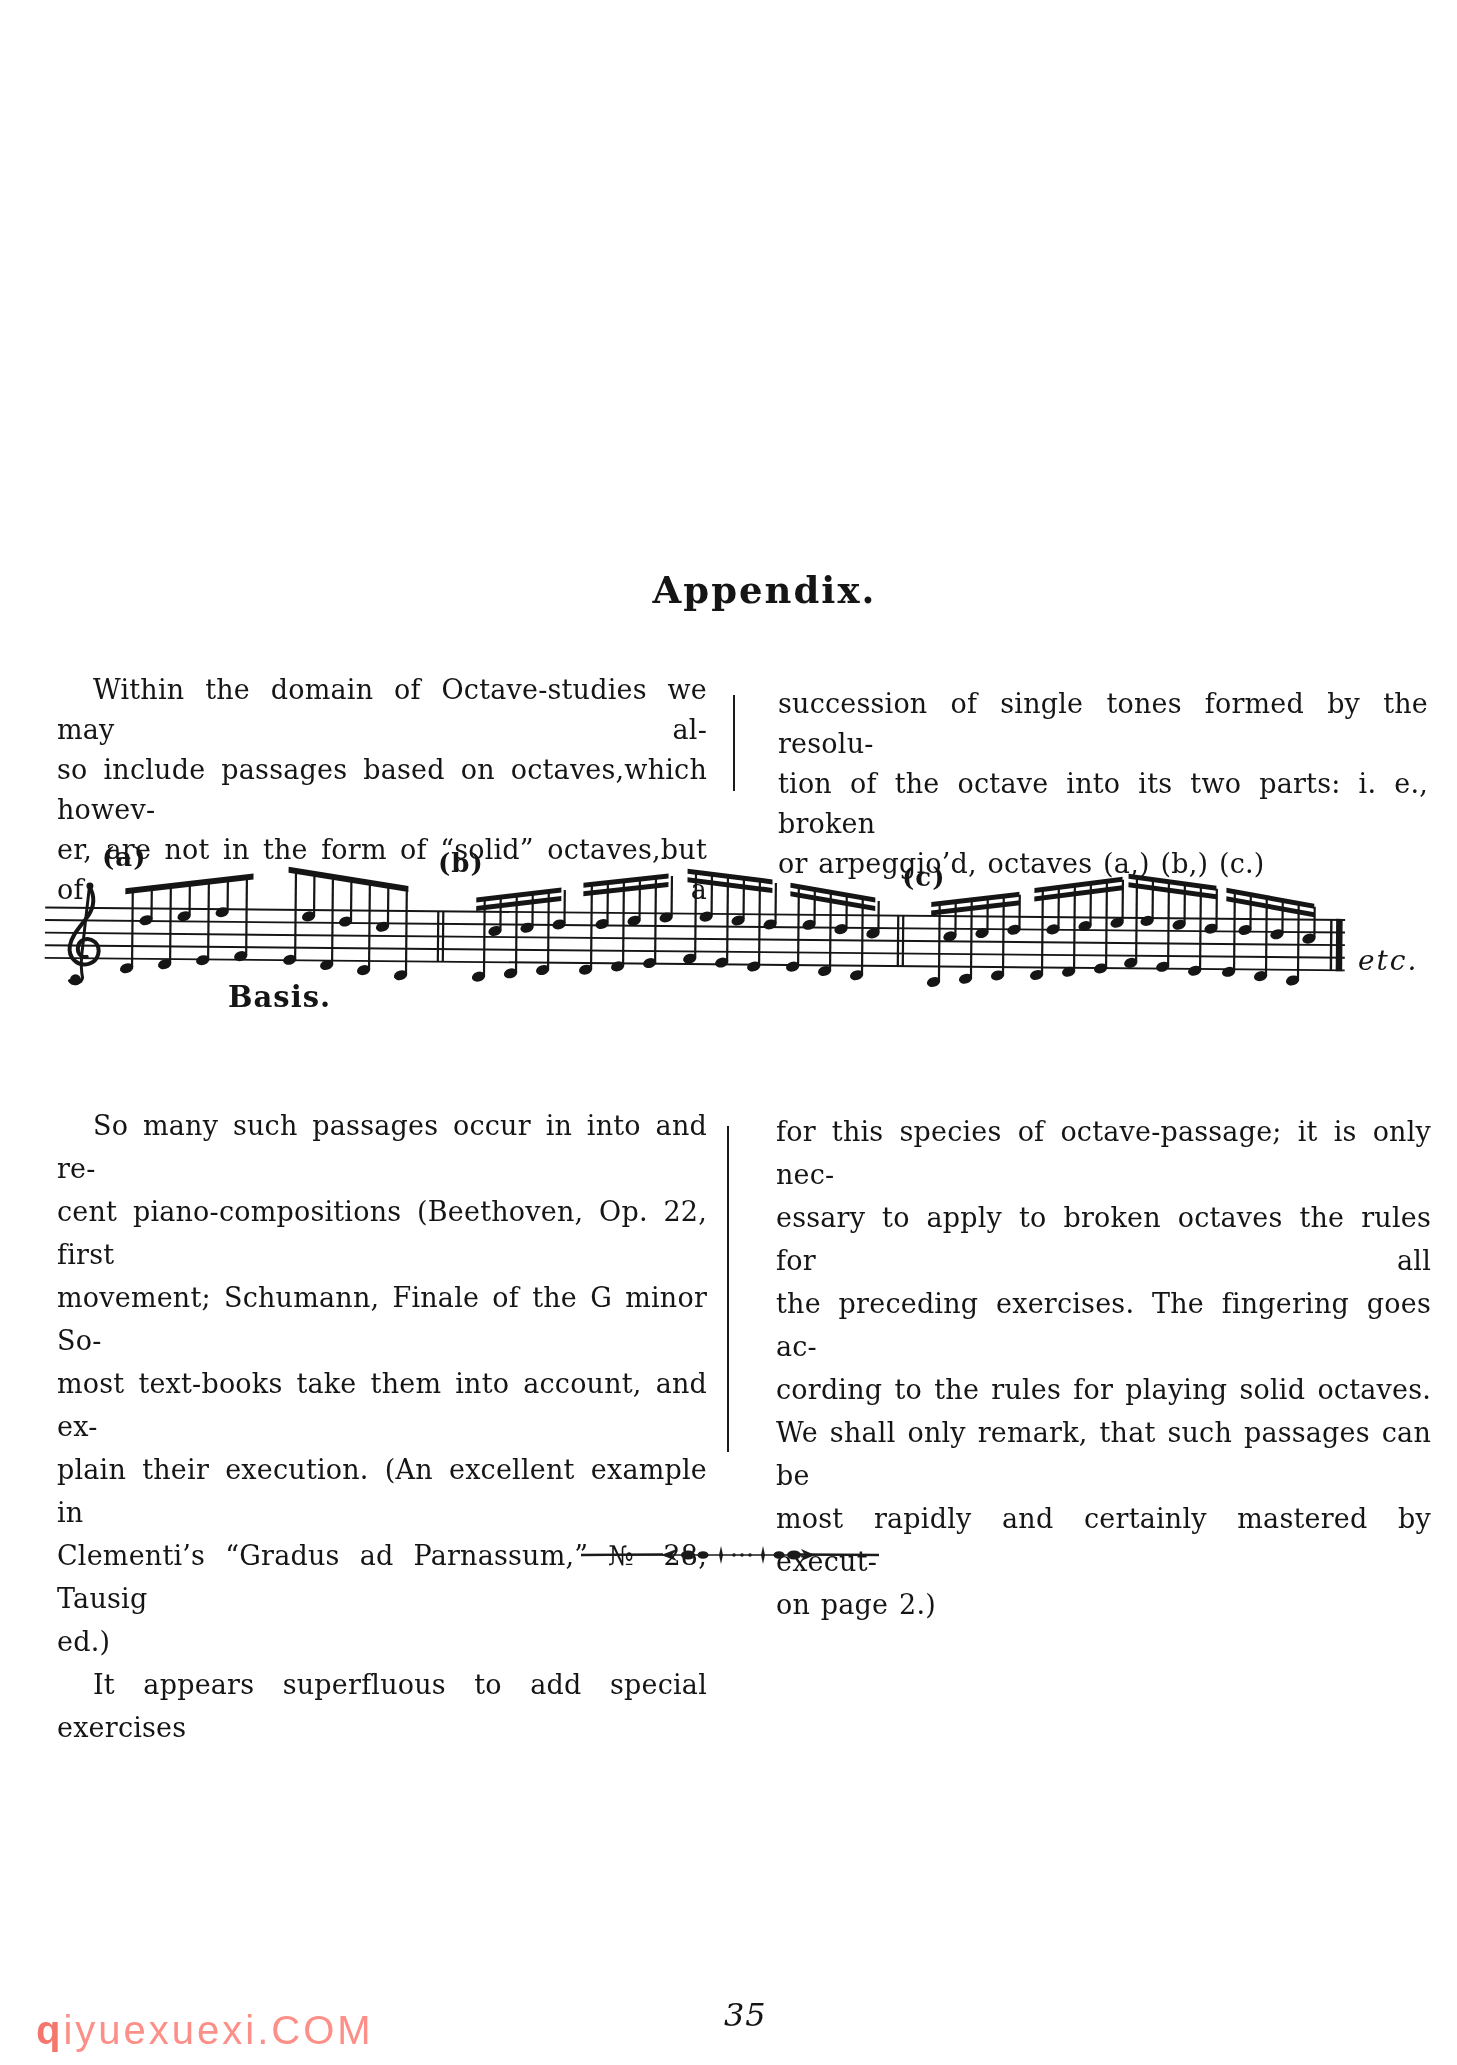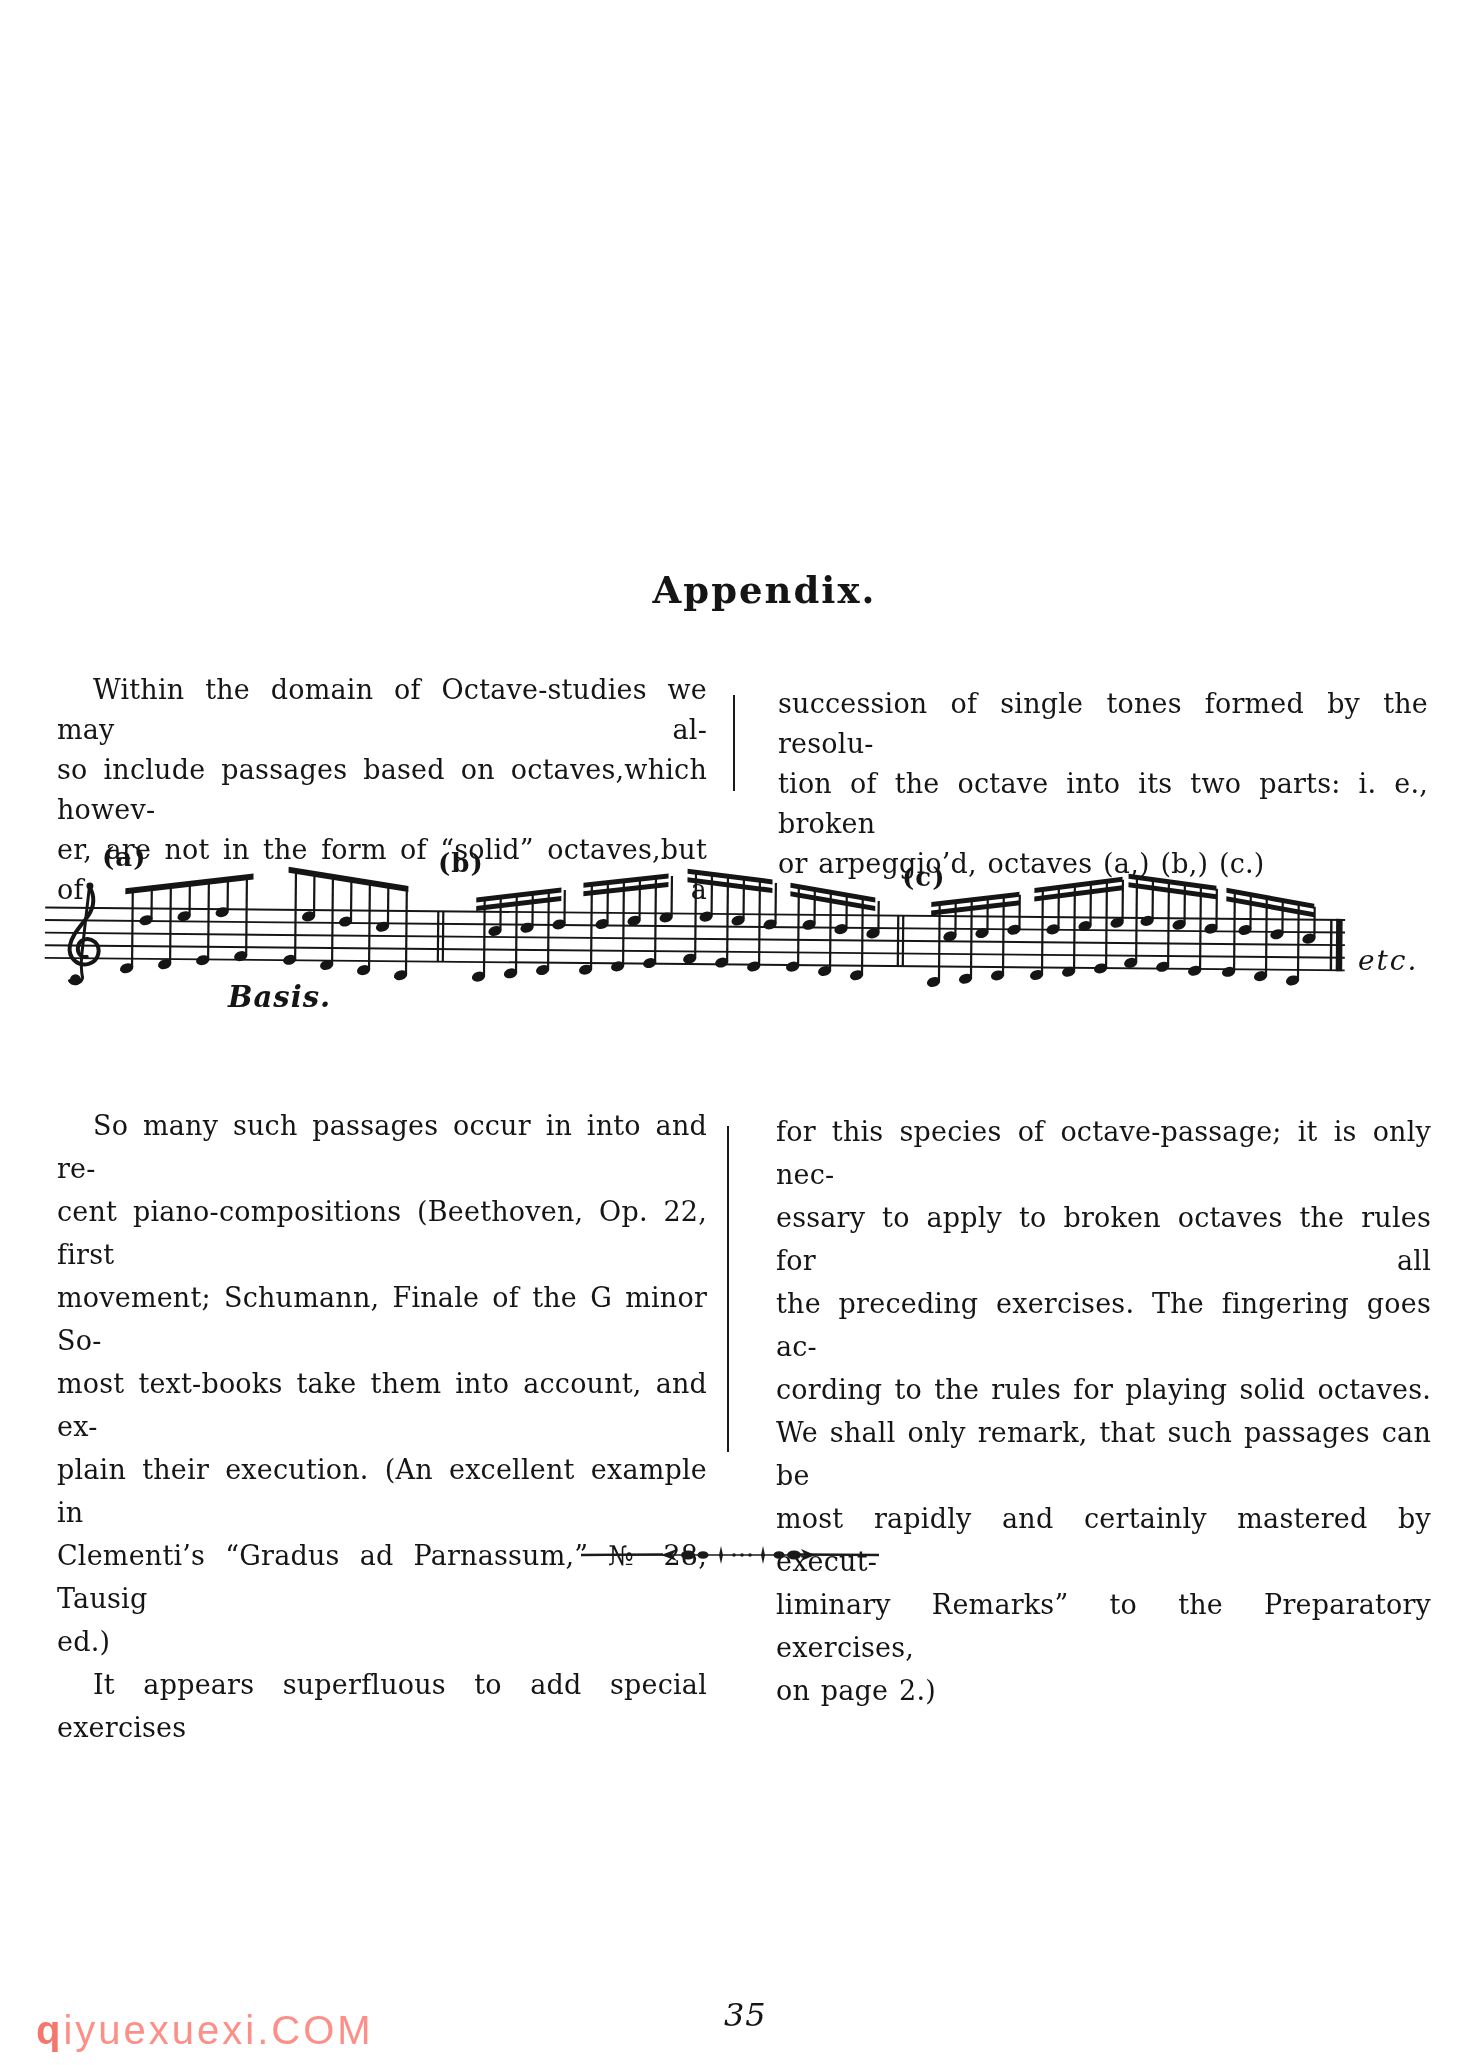--- a/index.html
+++ b/index.html
@@ -16,21 +16,21 @@
   .b-left {left:57px; top:1104px;width:650px; line-height:43px;}
   .b-right{left:776px;top:1110px;width:655px; line-height:43px;}
   .vdiv{position:absolute;width:2px;background:#1a1a1a;}
   .vdiv.u{left:733px;top:695px;height:96px;}
   .vdiv.b{left:727px;top:1126px;height:326px;}
   .music{position:absolute;left:0;top:810px;width:1457px;height:240px;}
   .mlabel{position:absolute;font-size:26px;font-weight:bold;letter-spacing:1px;}
   .lab-a{left:102px;top:842px;}
   .lab-b{left:438px;top:848px;}
   .lab-c{left:902px;top:862px;}
-  .basis{position:absolute;left:228px;top:980px;font-size:29px;font-weight:bold;font-style:italic;letter-spacing:1px;}
+  .basis{position:absolute;left:228px;top:980px;font-size:29px;font-weight:bold;letter-spacing:1px;}
   .etc{position:absolute;left:1358px;top:944px;font-size:28px;font-style:italic;letter-spacing:2px;}
   .ornament{position:absolute;left:575px;top:1541px;}
   .pagenum{position:absolute;left:724px;top:1996px;font-size:32px;letter-spacing:1px;font-style:italic;}
   .watermark{position:absolute;left:36px;top:2008px;
              font-family:"Liberation Sans","DejaVu Sans",sans-serif;
              font-size:40px;color:#fc9088;letter-spacing:3px;}
   .watermark::first-letter{font-weight:bold;color:#f5766c;}
 </style>
 </head>
 <body>
@@ -260,21 +260,20 @@
       <div class="tl ind">It appears superfluous to add special exercises</div>
     </div>
   <div class="vdiv b"></div>
   <div class="col b-right">
       <div class="tl">for this species of octave-passage; it is only nec-</div>
       <div class="tl">essary to apply to broken octaves the rules for all</div>
       <div class="tl">the preceding exercises. The fingering goes ac-</div>
       <div class="tl">cording to the rules for playing solid octaves.</div>
       <div class="tl">We shall only remark, that such passages can be</div>
       <div class="tl">most rapidly and certainly mastered by execut-</div>
-      <div class="tl">liminary Remarks” to the Preparatory exercises,</div>
       <div class="tl last">on page 2.)</div>
     </div>
 
   <svg class="ornament" width="310" height="28" viewBox="0 0 310 28" xmlns="http://www.w3.org/2000/svg" fill="#1a1a1a">
     <line x1="6" y1="14" x2="304" y2="14" stroke="#1a1a1a" stroke-width="1.6"></line>
     <line x1="6" y1="14" x2="88" y2="13.4" stroke="#1a1a1a" stroke-width="2.4"></line>
     <line x1="224" y1="13.4" x2="304" y2="14" stroke="#1a1a1a" stroke-width="2.4"></line>
     <path d="M86 14 L102 8 L97 14 L102 20 Z"></path>
     <ellipse cx="113" cy="14" rx="7" ry="4.6"></ellipse>
     <ellipse cx="128" cy="14" rx="5.5" ry="3.8"></ellipse>

